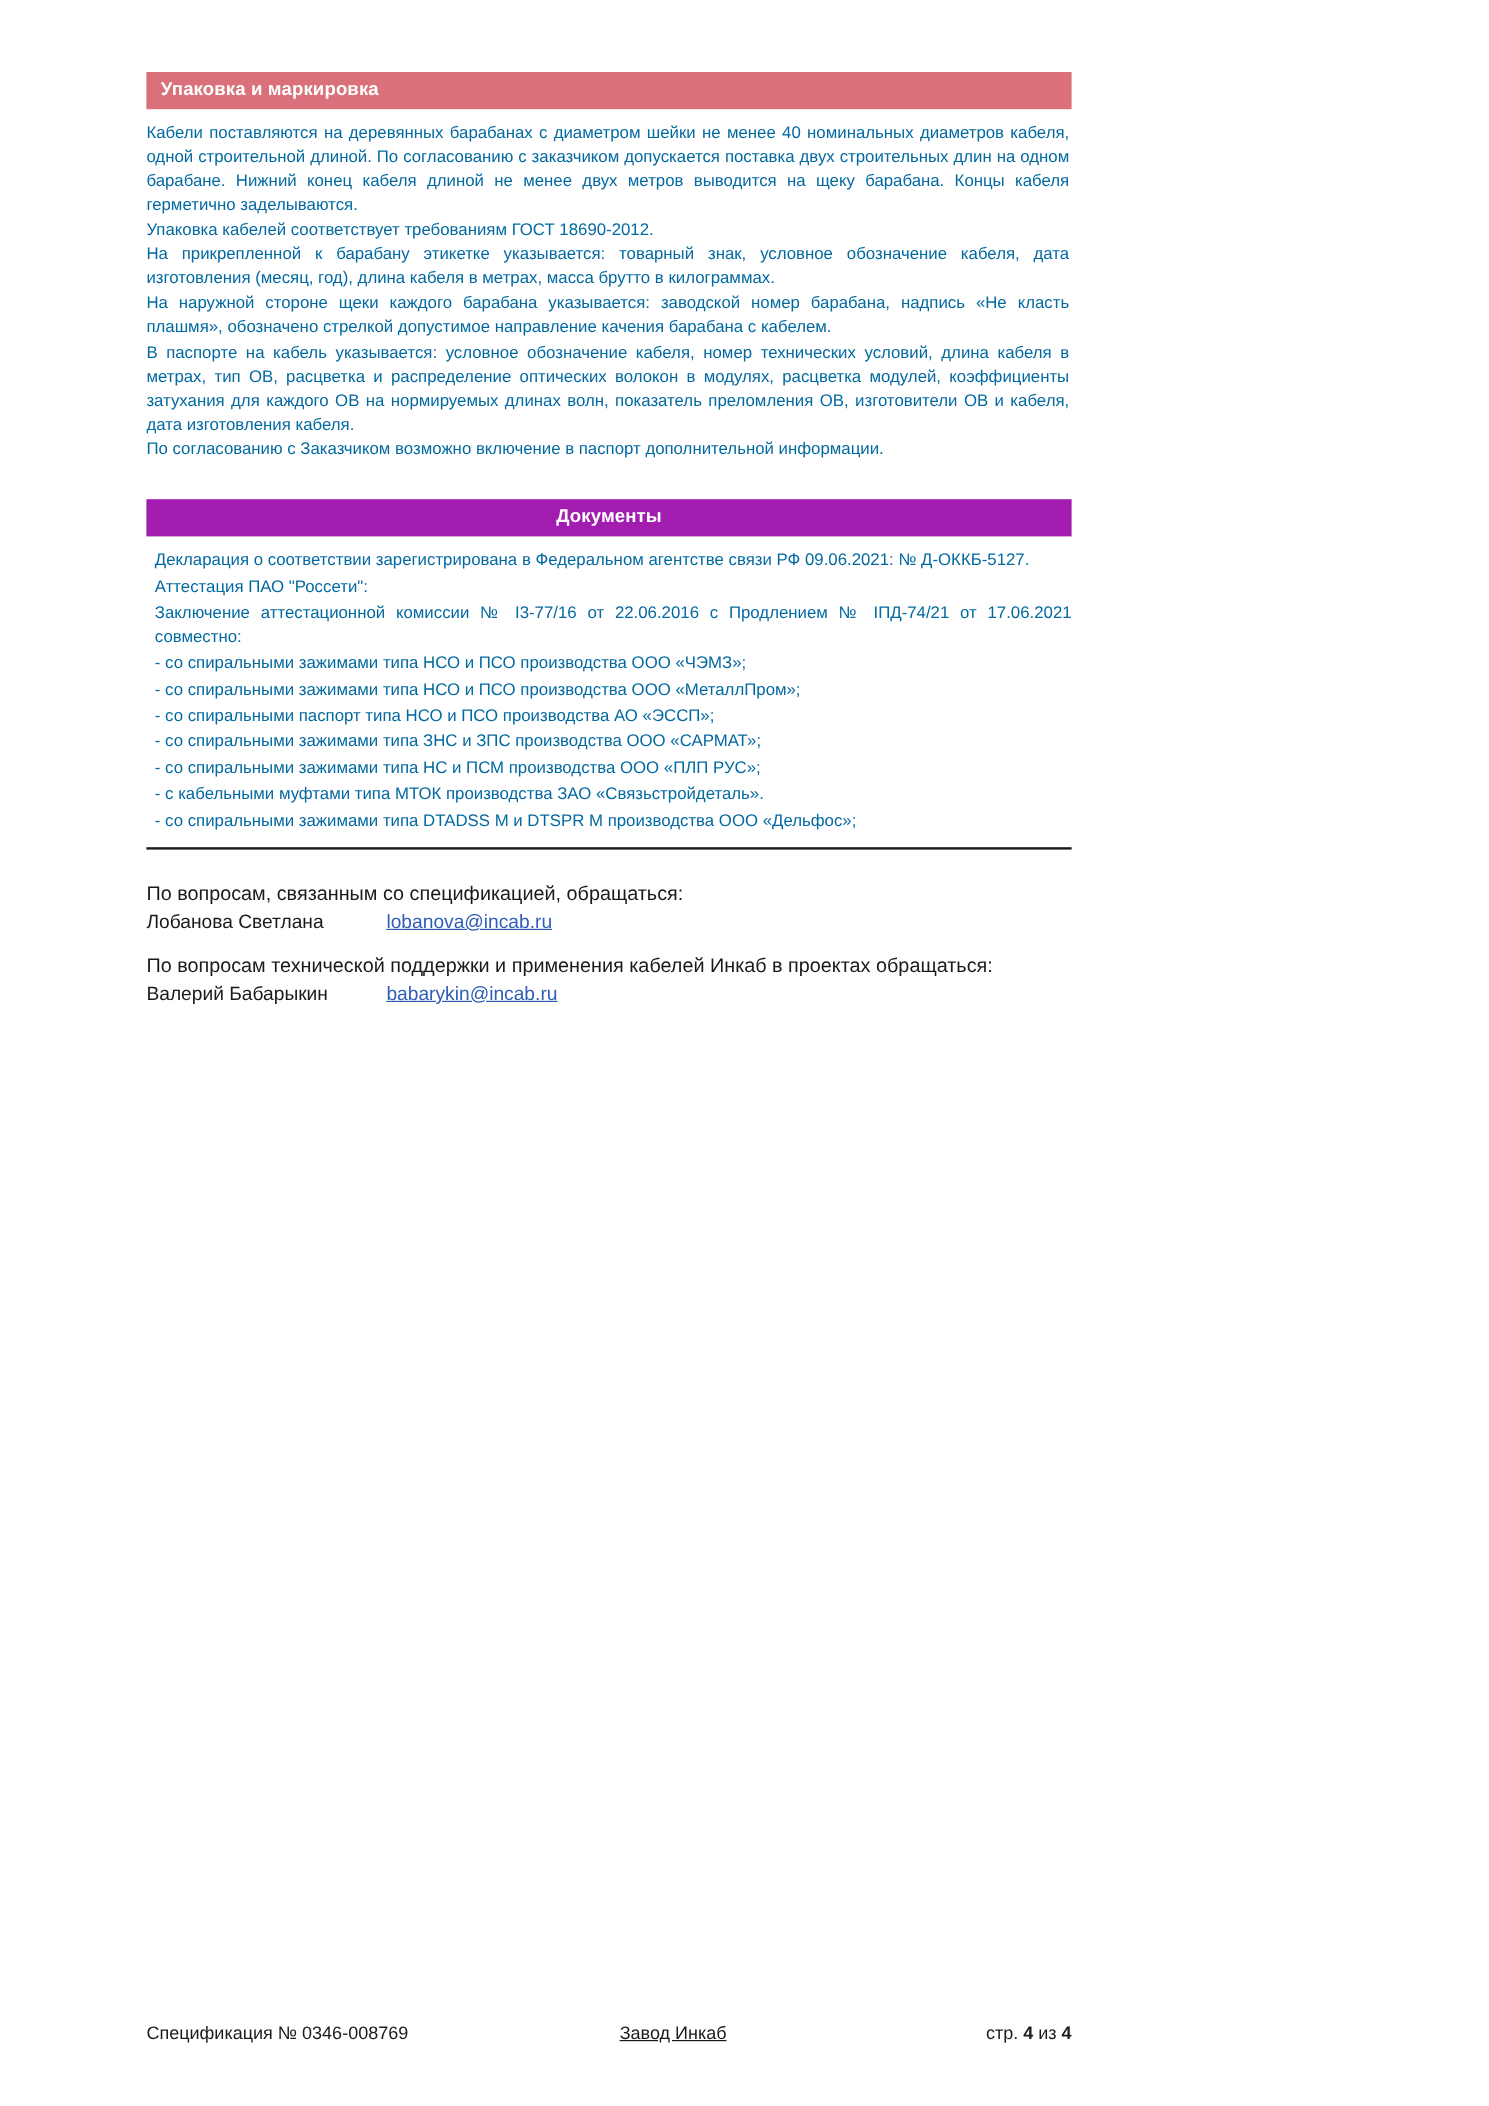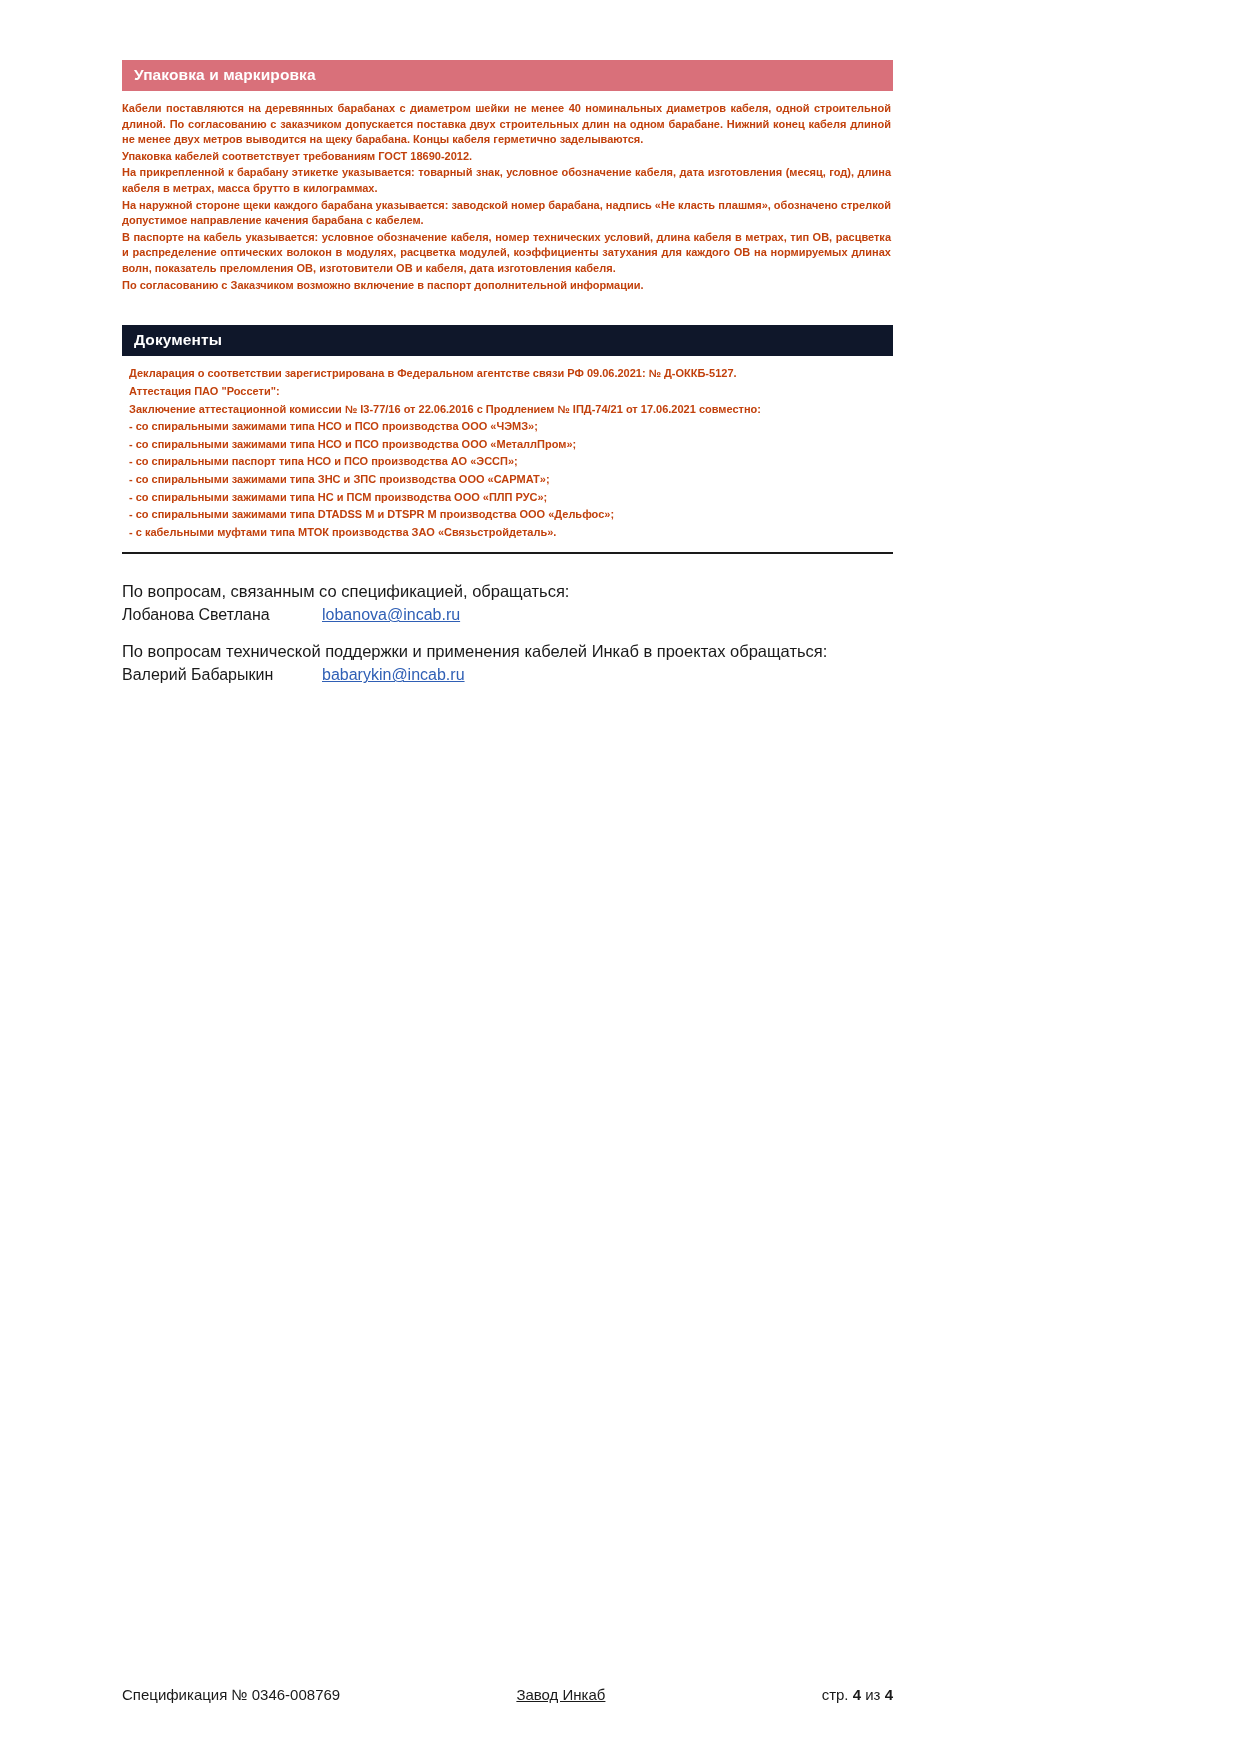--- a/index.html
+++ b/index.html
@@ -26,31 +26,31 @@
     font-size: 15.5px;
     font-weight: bold;
     padding: 6px 12px 7px 12px;
     margin: 0 0 10px 0;
     letter-spacing: 0.1px;
   }
   .section-header.packaging {
     background: #d9707a;
   }
   .section-header.documents {
-    background: #0f172a;
+    background: #a21caf;
     margin-top: 32px;
+    text-align: center;
   }
   p.body-text {
     margin: 0 0 1px 0;
-    font-size: 11px;
+    font-size: 14px;
     line-height: 1.42;
     text-align: justify;
     text-justify: inter-word;
-    color: #c2410c;
-    font-weight: bold;
+    color: #0369a1;
   }
   .packaging-block p.body-text {
     padding-right: 2px;
   }
   .documents-block {
     padding-left: 7px;
   }
   .documents-block p.body-text {
     margin: 0 0 2px 0;
   }
@@ -122,22 +122,22 @@
     <div class="section-header documents">Документы</div>
     <div class="documents-block">
       <p class="body-text">Декларация о соответствии зарегистрирована в Федеральном агентстве связи РФ 09.06.2021: № Д-ОККБ-5127.</p>
       <p class="body-text">Аттестация ПАО "Россети":</p>
       <p class="body-text">Заключение аттестационной комиссии № I3-77/16 от 22.06.2016 с Продлением № IПД-74/21 от 17.06.2021 совместно:</p>
       <p class="body-text">- со спиральными зажимами типа НСО и ПСО производства ООО «ЧЭМЗ»;</p>
       <p class="body-text">- со спиральными зажимами типа НСО и ПСО производства ООО «МеталлПром»;</p>
       <p class="body-text">- со спиральными паспорт типа НСО и ПСО производства АО «ЭССП»;</p>
       <p class="body-text">- со спиральными зажимами типа ЗНС и ЗПС производства ООО «САРМАТ»;</p>
       <p class="body-text">- со спиральными зажимами типа НС и ПСМ производства ООО «ПЛП РУС»;</p>
+      <p class="body-text">- с кабельными муфтами типа МТОК производства ЗАО «Связьстройдеталь».</p>
       <p class="body-text">- со спиральными зажимами типа DTADSS M и DTSPR M производства ООО «Дельфос»;</p>
-      <p class="body-text">- с кабельными муфтами типа МТОК производства ЗАО «Связьстройдеталь».</p>
     </div>
     <hr class="doc-rule">
   </div>
 
   <div class="contacts">
     <p>По вопросам, связанным со спецификацией, обращаться:</p>
     <div class="contact-row">
       <span class="contact-name">Лобанова Светлана</span>
       <a class="contact-link" href="#">lobanova@incab.ru</a>
     </div>

